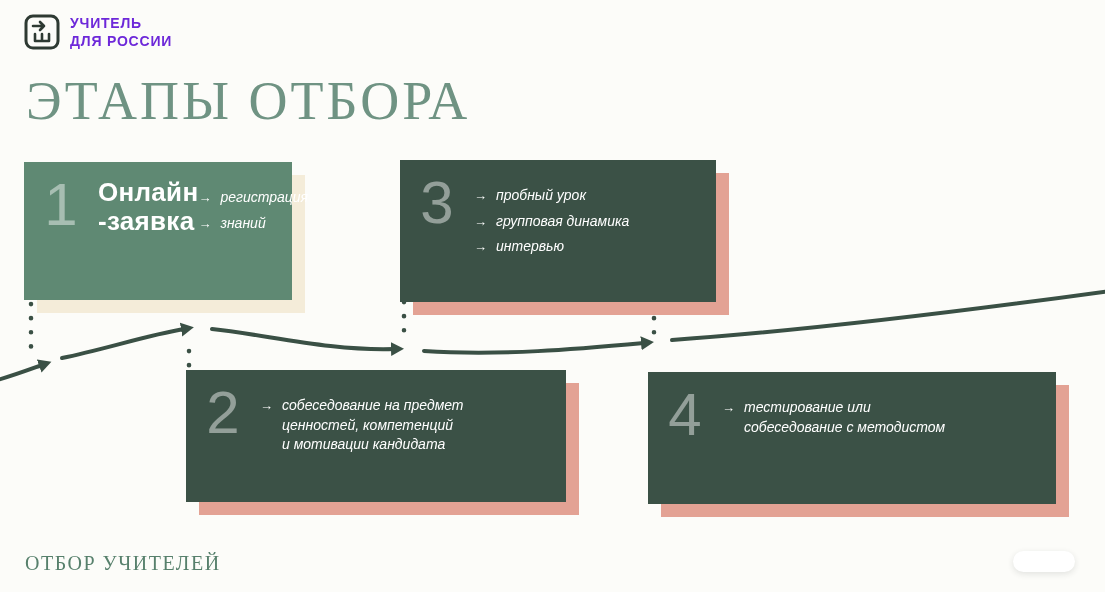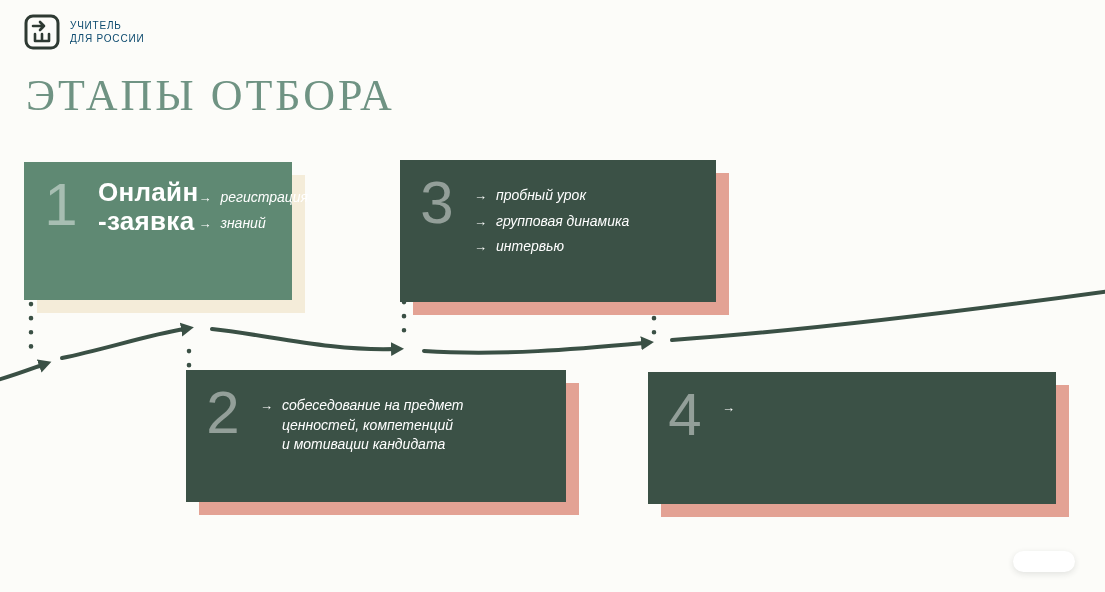--- a/index.html
+++ b/index.html
@@ -9,28 +9,28 @@
     position: relative;
     overflow: hidden;
     font-family: "Liberation Sans", "DejaVu Sans", sans-serif;
     color: #303a34;
   }
   .slide { position: absolute; inset: 0; }
 
   
   .logo { position: absolute; left: 24px; top: 14px; display: flex; align-items: center; gap: 10px; }
   .logo-icon svg { display: block; }
-  .logo-text { font-weight: normal; font-size: 10px; letter-spacing: 0.8px; line-height: 1.3; color: #0c4a6e; }
+  .logo-text { font-weight: bold; font-size: 14px; letter-spacing: 0.8px; line-height: 1.3; color: #6d28d9; }
   .logo-text span { display: block; }
 
   
   h1.title {
     position: absolute; left: 26px; top: 74px; margin: 0;
     font-family: "Liberation Serif", "DejaVu Serif", serif;
-    font-weight: 400; font-size: 44px; letter-spacing: 3px;
+    font-weight: 400; font-size: 54px; letter-spacing: 3px;
     color: #6f9383; line-height: 1;
   }
 
   
   svg.flow { position: absolute; inset: 0; width: 1105px; height: 592px; pointer-events: none; }
 
   
   .card {
     position: absolute; display: flex; gap: 16px;
     padding: 16px 20px 18px 16px; box-sizing: border-box;
@@ -165,21 +165,24 @@
       </div>
     </div>
   </section>
 
   <section class="card card-dark" id="card4">
     <div class="card-number">4</div>
     <div class="card-body">
       <div class="card-items">
         <div class="card-item">
           <span class="item-arrow">→</span>
+          <span class="item-text">тестирование или
+собеседование с методистом</span>
         </div>
       </div>
     </div>
   </section>
 
+  <div class="footer-label">ОТБОР УЧИТЕЛЕЙ</div>
 
   <div class="pill"></div>
 
 </div>
 
 </body></html>

